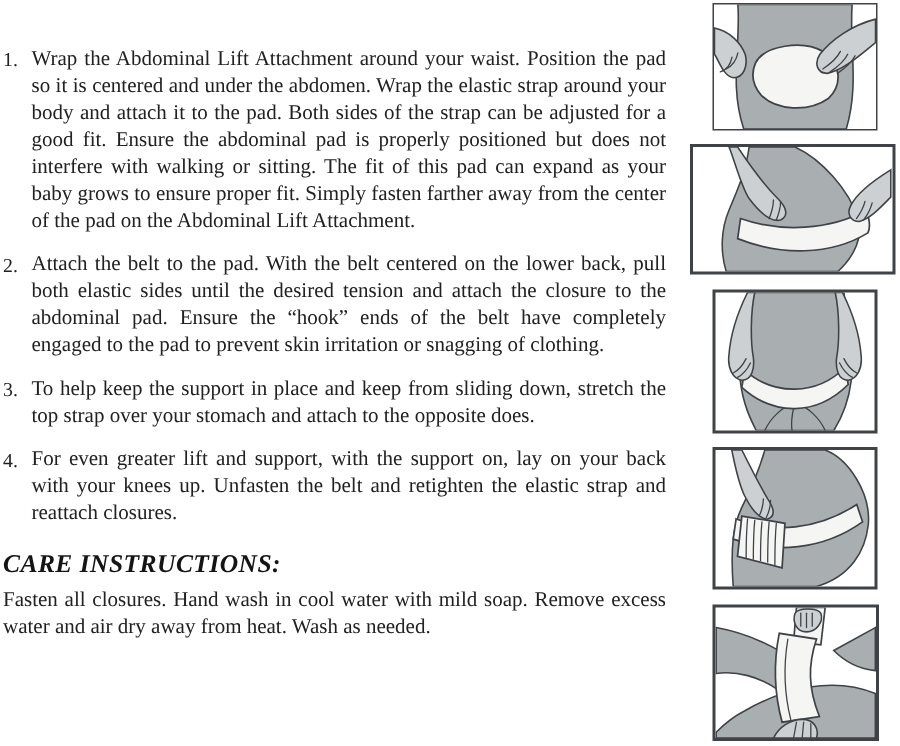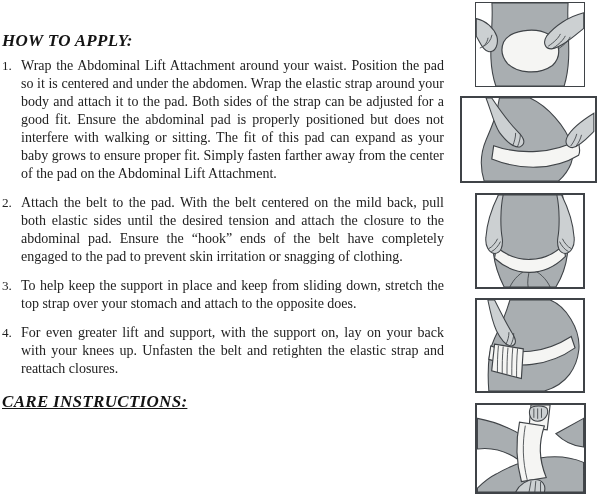--- a/index.html
+++ b/index.html
@@ -19,21 +19,21 @@
   }
   h1.section-heading{
     font-style:italic;
     font-weight:bold;
     font-size:17px;
     letter-spacing:.3px;
     color:#141414;
     margin:0 0 7px 0;
     line-height:19px;
   }
-  h1.care-heading{margin-top:14px;text-decoration:underline;}
+  h1.care-heading{margin-top:14px;}
   .step{
     display:flex;
     margin:0 0 11px 0;
   }
   .step-num{
     flex:none;
     width:19px;
     font-size:13.2px;
     line-height:18px;
   }
@@ -61,40 +61,40 @@
   .arm-fill{fill:#ccd0d2;stroke:#3f4347;stroke-width:1.1;}
   .pad-fill{fill:#f5f5f3;stroke:#3f4347;stroke-width:1.2;}
   .ln{fill:none;stroke:#3f4347;stroke-width:0.9;stroke-linecap:round;}
 </style>
 </head>
 <body>
 
 <div class="page">
 
   <div class="text-col">
-    <h1 class="section-heading">HOW TO APPLY:</h1>
 
     <div class="step">
       <span class="step-num">1.</span>
       <p class="step-text">Wrap the Abdominal Lift Attachment around your waist. Position the pad so it is centered and under the abdomen. Wrap the elastic strap around your body and attach it to the pad. Both sides of the strap can be adjusted for a good fit. Ensure the abdominal pad is properly positioned but does not interfere with walking or sitting. The fit of this pad can expand as your baby grows to ensure proper fit. Simply fasten farther away from the center of the pad on the Abdominal Lift Attachment.</p>
     </div>
     <div class="step">
       <span class="step-num">2.</span>
-      <p class="step-text">Attach the belt to the pad. With the belt centered on the mild back, pull both elastic sides until the desired tension and attach the closure to the abdominal pad. Ensure the “hook” ends of the belt have completely engaged to the pad to prevent skin irritation or snagging of clothing.</p>
+      <p class="step-text">Attach the belt to the pad. With the belt centered on the lower back, pull both elastic sides until the desired tension and attach the closure to the abdominal pad. Ensure the “hook” ends of the belt have completely engaged to the pad to prevent skin irritation or snagging of clothing.</p>
     </div>
     <div class="step">
       <span class="step-num">3.</span>
       <p class="step-text">To help keep the support in place and keep from sliding down, stretch the top strap over your stomach and attach to the opposite does.</p>
     </div>
     <div class="step">
       <span class="step-num">4.</span>
       <p class="step-text">For even greater lift and support, with the support on, lay on your back with your knees up. Unfasten the belt and retighten the elastic strap and reattach closures.</p>
     </div>
 
     <h1 class="section-heading care-heading">CARE INSTRUCTIONS:</h1>
+    <p class="care-text">Fasten all closures. Hand wash in cool water with mild soap. Remove excess water and air dry away from heat. Wash as needed.</p>
   </div>
 
   <div class="illus illus-1">
     <svg viewBox="0 0 110 85">
       <path class="body-fill" d="M16,0 C18,28 10,55 20,85 L90,85 C99,55 92,28 94,0 Z"></path>
       <path class="pad-fill" d="M28,40 C34,28 60,24 74,32 C86,40 88,54 78,64 C64,74 42,72 32,62 C26,55 25,47 28,40 Z"></path>
       <path class="arm-fill" d="M0,16 C10,18 18,26 21,34 C23,42 20,50 13,50 C6,49 3,38 0,34 Z"></path>
       <path class="ln" d="M8,44 C12,42 15,38 16,33"></path>
       <path class="ln" d="M4,46 C8,45 11,41 12,36"></path>
       <path class="arm-fill" d="M110,10 C94,14 80,24 72,34 C68,40 70,47 77,47 C88,45 100,34 110,26 Z"></path>

